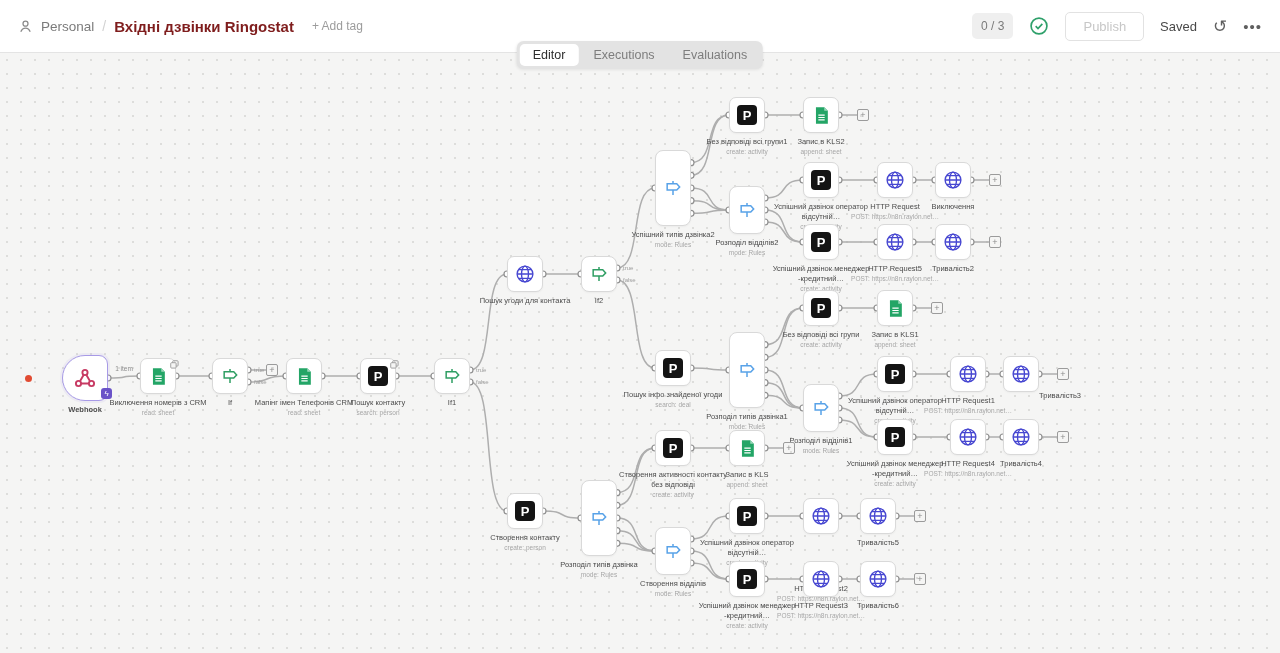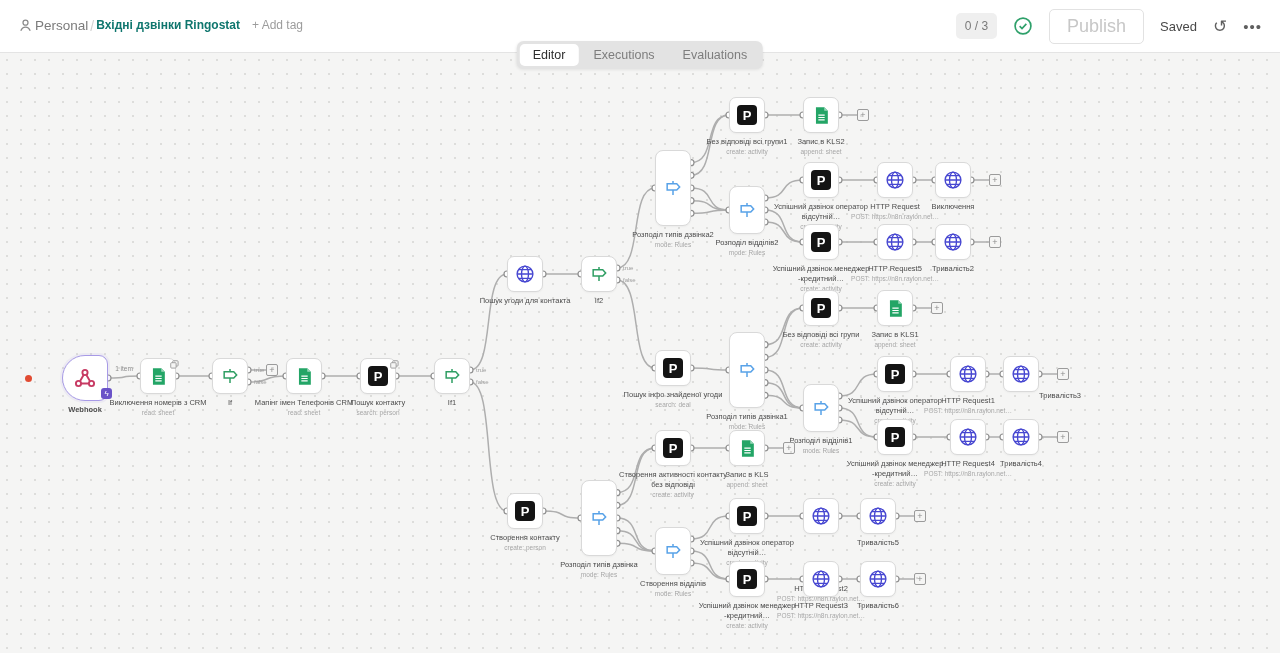--- a/index.html
+++ b/index.html
@@ -4,30 +4,30 @@
 <style>
   * { margin:0; padding:0; box-sizing:border-box; }
   html,body { width:1280px; height:653px; overflow:hidden; background:#fff;
     font-family:"Liberation Sans", sans-serif; }
   .page { position:relative; width:1280px; height:653px; }
 
   
   header { position:absolute; top:0; left:0; right:0; height:53px; background:#fff;
     border-bottom:1px solid #e4e4e4; display:flex; align-items:center;
     justify-content:space-between; padding:0 18px; z-index:20; }
-  .hleft { display:flex; align-items:flex-start; gap:2px; }
+  .hleft { display:flex; align-items:center; gap:8px; }
   .crumb { color:#7b7b7b; font-size:13.5px; cursor:pointer; }
   .slash { color:#d2d2d2; font-size:14px; }
-  .wtitle { color:#0f766e; font-size:12px; font-weight:bold; cursor:text; }
+  .wtitle { color:#7f1d1d; font-size:15px; font-weight:bold; cursor:text; }
   .addtag { color:#9c9c9c; font-size:12px; margin-left:10px; cursor:pointer; }
   .hright { display:flex; align-items:center; gap:16px; }
   .counter { background:#efefef; color:#7a7a7a; font-size:12px; padding:6px 9px;
     border-radius:5px; }
   .publish { background:#fff; border:1px solid #e2e2e2; border-radius:5px;
-    color:#c7c7c7; font-size:18px; padding:6px 17px; font-family:inherit; }
+    color:#c7c7c7; font-size:13px; padding:6px 17px; font-family:inherit; }
   .saved { color:#494949; font-size:13px; }
   .hicon { color:#5f5f5f; font-size:17px; line-height:1; cursor:pointer; }
   .more { letter-spacing:1px; font-size:15px; }
 
   
   .tabs { position:absolute; top:41px; left:50%; transform:translateX(-50%);
     background:#e3e3e3; border-radius:7px; padding:3px; display:flex; gap:2px;
     z-index:30; box-shadow:0 1px 3px rgba(0,0,0,.08);align-items:center; }
   .tab { font-size:12.5px; color:#7d7d7d; padding:4px 13px; border-radius:5px;
     cursor:pointer; white-space:nowrap; }
@@ -374,21 +374,21 @@
       </div>
       <div class="node if" style="left: 581px; top: 203px; width: 36px; height: 36px;">
         <span class="nicon">
           <svg width="20" height="20" viewBox="0 0 24 24" fill="none" stroke="#2f9e63" stroke-width="1.8">
             <path d="M12 3.5v3.5M12 14.5v6"></path>
             <path d="M5 7h11.5L20 10.7l-3.5 3.8H5z"></path>
           </svg>
         </span>
       </div>
       <div class="nlabel" style="left: 613px; top: 177px;">
-        <div class="nt">Розподіл типів дзвінка2</div>
+        <div class="nt">Успішний типів дзвінка2</div>
         <div class="ns">mode: Rules</div>
       </div>
       <div class="node switch" style="left: 655px; top: 97px; width: 36px; height: 76px;">
         <span class="nicon">
           <svg width="20" height="20" viewBox="0 0 24 24" fill="none" stroke="#58a2e8" stroke-width="1.8">
             <path d="M12 3.5v3.5M12 14.5v6"></path>
             <path d="M5 7h11.5L20 10.7l-3.5 3.8H5z"></path>
           </svg>
         </span>
       </div>

